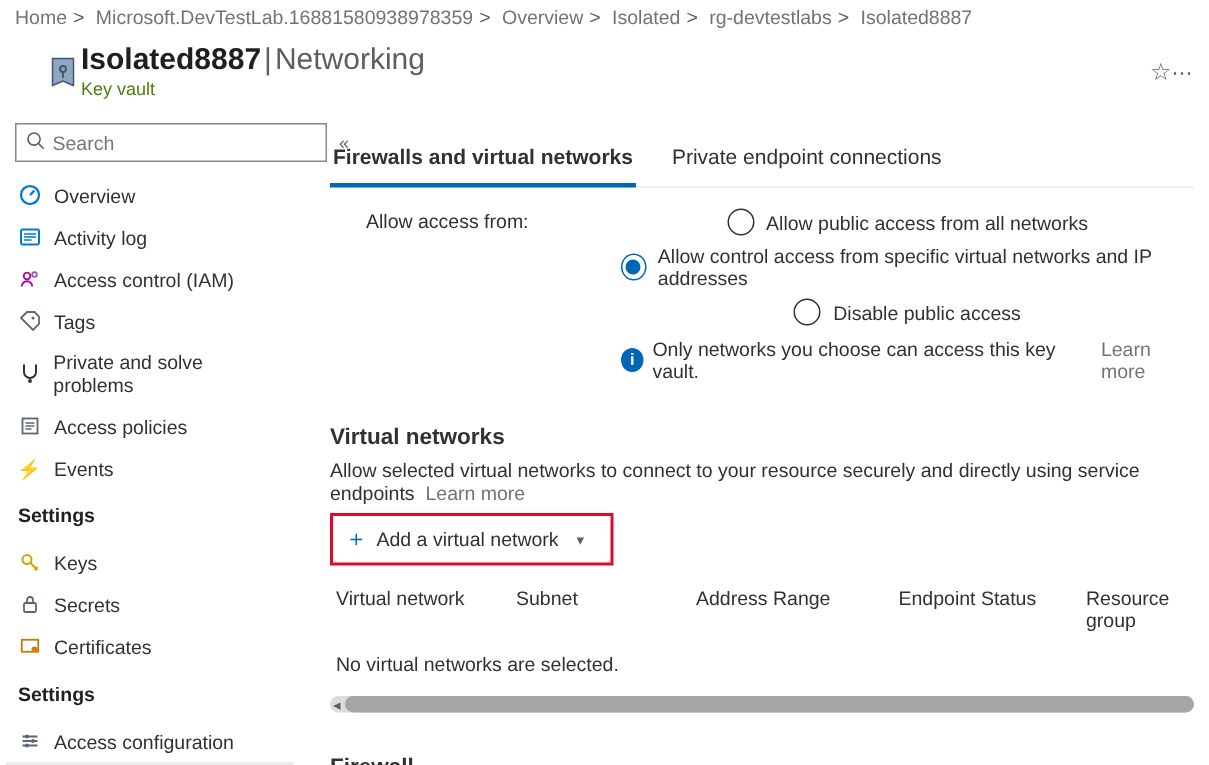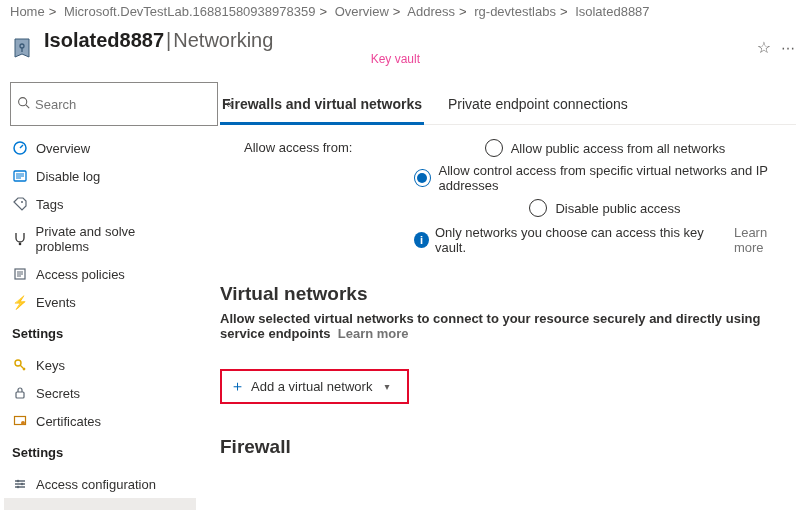--- a/index.html
+++ b/index.html
@@ -2,34 +2,34 @@
 <html><head>
 <meta charset="utf-8">
 <style>
   * { box-sizing: border-box; margin: 0; padding: 0; }
   body { font-family: "Segoe UI", -apple-system, sans-serif; font-size: 13px; color: #323130; background: #fff; }
   a { color: #737373; text-decoration: none; }
 
   .breadcrumb { padding: 4px 10px; font-size: 13px; }
   .breadcrumb .sep { color: #605e5c; margin: 0 4px; }
 
-  .titlebar { display: flex; align-items: center; gap: 10px; padding: 6px 10px 14px 10px; }
+  .titlebar { display: flex; align-items: center; padding: 6px 10px 14px 10px; margin-left: 20px; }
   .kv-icon-box { width: 24px; height: 24px; display: flex; align-items: center; justify-content: center; }
   .title-wrap { flex: 1; }
   .title-line1 { font-size: 20px; font-weight: 600; color: #201f1e; }
   .title-sep { font-weight: 400; color: #605e5c; margin: 0 2px; }
   .title-page { font-weight: 400; color: #605e5c; }
-  .title-sub { font-size: 12px; color: #ec4899; text-align: center; }
+  .title-sub { font-size: 12px; color: #4d7c0f; }
   .star { color: #605e5c; cursor: pointer; font-size: 16px; }
   .dots { color: #605e5c; cursor: pointer; font-size: 14px; letter-spacing: 1px; }
 
   .layout { display: flex; }
   .sidebar { width: 196px; border-right: none; padding: 0 0 0 4px; }
   .searchwrap { display: flex; align-items: center; padding: 2px 6px; }
-  .searchbox { flex: 1; border: 1px solid #8a8886; height: 44px; display: flex; align-items: center; padding: 0 6px; }
+  .searchbox { flex: 1; border: 1px solid #8a8886; height: 26px; display: flex; align-items: center; padding: 0 6px; }
   .searchbox input { border: none; outline: none; font-size: 13px; flex: 1; color: #605e5c; }
   .chev-collapse { color: #605e5c; margin-left: 8px; cursor: pointer; font-size: 12px; }
 
   .navlist { list-style: none; margin-top: 6px; }
   .navitem { display: flex; align-items: center; gap: 8px; padding: 6px 8px; cursor: pointer; }
   .navitem.active { background: #edebe9; }
   .navhead { font-weight: 600; padding: 10px 8px 4px 8px; color: #201f1e; font-size: 13px; }
   .nav-ico { width: 16px; height: 16px; display: flex; align-items: center; justify-content: center; font-size: 13px; }
 
   .main { flex: 1; padding: 8px 10px 10px 24px; }
@@ -42,22 +42,22 @@
   .label { font-size: 13px; min-width: 130px; padding-top: 1px; }
 
   .radios { display: flex; flex-direction: column; gap: 6px; }
   .radio-opt { display: flex; align-items: center; gap: 8px; font-size: 13px; justify-content: center; }
   .radio-circ { width: 18px; height: 18px; border: 1px solid #323130; border-radius: 50%; display: flex; align-items: center; justify-content: center; }
   .radio-circ.sel { border-color: #0067b8; }
   .radio-dot { width: 10px; height: 10px; border-radius: 50%; background: #0067b8; }
   .info-row { display: flex; align-items: center; gap: 6px; margin-top: 8px; font-size: 13px; }
   .info-icon { width: 16px; height: 16px; border-radius: 50%; background: #0067b8; color: #fff; font-weight: bold; display: flex; align-items: center; justify-content: center; font-size: 11px; }
 
-  h3.sec { font-size: 19px; font-weight: 600; margin-top: 28px; margin-bottom: 6px; }
-  .desc { font-size: 13px; color: #323130; margin-bottom: 28px; font-weight: bold; }
+  h3.sec { font-size: 15px; font-weight: 600; margin-top: 28px; margin-bottom: 6px; }
+  .desc { font-size: 13px; color: #323130; margin-bottom: 6px; }
 
   .redbox { border: 2px solid #e3082b; display: inline-flex; align-items: center; padding: 6px 18px 6px 8px; gap: 6px; margin-bottom: 4px; }
   .plus { color: #0067b8; font-size: 15px; font-weight: 400; }
   .chev-d { color: #605e5c; font-size: 10px; margin-left: 6px; }
 
   .vtable { width: 100%; margin-top: 4px; }
   .vthead { display: flex; color: #323130; font-size: 13px; }
   .vth { padding: 6px 4px; }
   .c1 { width: 120px; } .c2 { width: 120px; } .c3 { width: 135px; } .c4 { width: 125px; } .c5 { flex: 1; }
   .empty { padding: 8px 4px; color: #323130; }
@@ -65,21 +65,21 @@
   .scrollbar .handle { position: absolute; left: 10px; right: 0; top: 0; bottom: 0; background: #a6a6a6; border-radius: 6px; }
   .scrollbar .arrow { position: absolute; left: 2px; top: 0; font-size: 10px; color: #605e5c; }
 </style>
 </head>
 <body>
 
 <div class="breadcrumb">
   <a>Home</a><span class="sep">&gt;</span>
   <a>Microsoft.DevTestLab.16881580938978359</a><span class="sep">&gt;</span>
   <a>Overview</a><span class="sep">&gt;</span>
-  <a>Address</a><span class="sep">&gt;</span>
+  <a>Isolated</a><span class="sep">&gt;</span>
   <a>rg-devtestlabs</a><span class="sep">&gt;</span>
   <a>Isolated8887</a>
 </div>
 
 <div class="titlebar">
   <div class="kv-icon-box">
     <svg width="22" height="22" viewBox="0 0 22 22">
         <path d="M4 2h14v18l-7-3-7 3z" fill="#8fa6bd" stroke="#3b5a77" stroke-width="1"></path>
         <circle cx="11" cy="9" r="2" fill="none" stroke="#3b5a77" stroke-width="1.3"></circle>
         <path d="M11 11v4" stroke="#3b5a77" stroke-width="1.3"></path>
@@ -120,21 +120,31 @@
           </span>
           <span>Overview</span>
         </li>
       <li class="navitem">
           <span class="nav-ico">
             <svg width="14" height="14" viewBox="0 0 14 14">
               <rect x="1" y="2" width="12" height="10" rx="1" fill="none" stroke="#0078d4" stroke-width="1.3"></rect>
               <path d="M3 5h8M3 7h8M3 9h5" stroke="#0078d4" stroke-width="1"></path>
             </svg>
           </span>
-          <span>Disable log</span>
+          <span>Activity log</span>
+        </li>
+      <li class="navitem">
+          <span class="nav-ico">
+            <svg width="14" height="14" viewBox="0 0 14 14">
+              <circle cx="5" cy="5" r="2.2" fill="none" stroke="#b4009e" stroke-width="1.2"></circle>
+              <path d="M1.5 12c0-2 1.6-3.5 3.5-3.5S8.5 10 8.5 12" fill="none" stroke="#b4009e" stroke-width="1.2"></path>
+              <circle cx="10" cy="4" r="1.6" fill="none" stroke="#9b52b8" stroke-width="1.1"></circle>
+            </svg>
+          </span>
+          <span>Access control (IAM)</span>
         </li>
       <li class="navitem">
           <span class="nav-ico">
             <svg width="14" height="14" viewBox="0 0 14 14">
               <path d="M1 5l4-4h5l3 3v5l-4 4-8-8z" fill="none" stroke="#5c6773" stroke-width="1.2"></path>
               <circle cx="9" cy="5" r="1" fill="#5c6773"></circle>
             </svg>
           </span>
           <span>Tags</span>
         </li>
@@ -246,18 +256,32 @@
     <h3 class="sec">Virtual networks</h3>
     <div class="desc">
       <span>Allow selected virtual networks to connect to your resource securely and directly using service endpoints</span>&nbsp;&nbsp;<a>Learn more</a>
     </div>
     <div class="redbox">
       <span class="plus">＋</span>
       <span>Add a virtual network</span>
       <span class="chev-d">▾</span>
     </div>
 
+    <div class="vtable">
+      <div class="vthead">
+        <div class="vth c1">Virtual network</div>
+        <div class="vth c2">Subnet</div>
+        <div class="vth c3">Address Range</div>
+        <div class="vth c4">Endpoint Status</div>
+        <div class="vth c5">Resource group</div>
+      </div>
+      <div class="empty">No virtual networks are selected.</div>
+      <div class="scrollbar">
+          <span class="arrow">◂</span>
+          <div class="handle"></div>
+        </div>
+    </div>
 
     <h3 class="sec">Firewall</h3>
     
     
   </div>
 </div>
 
 </body></html>

